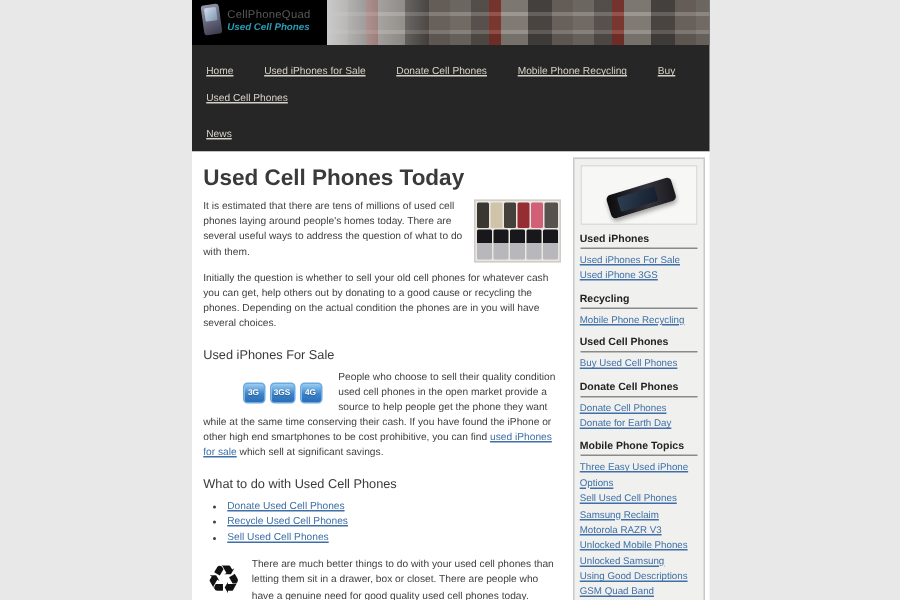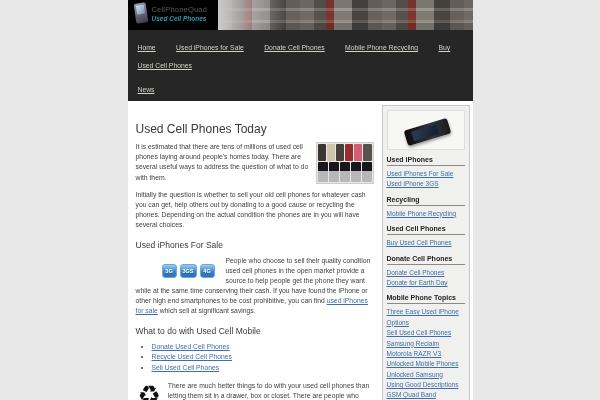--- a/index.html
+++ b/index.html
@@ -40,21 +40,21 @@
   .nav-row:last-child { margin-bottom:0; }
   .nav a {
     font-size:6.8px; color:#d6d1c8; text-decoration:underline;
     margin-right:16px; cursor:pointer;
   }
 
   
   .content { background:#ffffff; display:flex; gap:5px; padding:3px 3px 6px 6px; min-height:342px; align-items:flex-start; }
   .main { flex:1; padding:2px 3px 0 2px; min-width:0; }
 
-  h1.page-title { font-size:12px; font-weight:400; color:#3a3a3a; margin:16px 0 6px; }
+  h1.page-title { font-size:15px; font-weight:700; color:#3a3a3a; margin:4px 0 6px; }
   h2.sec-title  { font-size:8.5px; font-weight:400; color:#3a3a3a; margin:9px 0 6px; clear:both; }
   .main p { font-size:6.8px; line-height:1.5; margin-bottom:7px; }
   a.txt-link { color:#3e6fa8; text-decoration:underline; cursor:pointer; }
 
   
   .article-img { float:right; width:58px; margin:0 0 4px 6px; border:1px solid #d0cdc8; background:#eae6e0; padding:1px; }
   .ai-row { display:flex; gap:1px; }
   .ai-row1 { height:17px; }
   .ai-row2 { height:20px; margin-top:1px; }
   .ai-row1 span { flex:1; border-radius:1px; }
@@ -156,21 +156,21 @@
       <p>It is estimated that there are tens of millions of used cell phones laying around people's homes today. There are several useful ways to address the question of what to do with them.</p>
       <p>Initially the question is whether to sell your old cell phones for whatever cash you can get, help others out by donating to a good cause or recycling the phones. Depending on the actual condition the phones are in you will have several choices.</p>
 
       <h2 class="sec-title">Used iPhones For Sale</h2>
 
       <div class="badges">
         <span class="badge">3G</span><span class="badge">3GS</span><span class="badge">4G</span>
       </div>
       <p><span>People who choose to sell their quality condition used cell phones in the open market provide a source to help people get the phone they want while at the same time conserving their cash. If you have found the iPhone or other high end smartphones to be cost prohibitive, you can find </span><a class="txt-link">used iPhones for sale</a><span> which sell at significant savings.</span></p>
 
-      <h2 class="sec-title">What to do with Used Cell Mobile</h2>
+      <h2 class="sec-title">What to do with Used Cell Phones</h2>
       <ul>
         <li><a class="txt-link">Donate Used Cell Phones</a></li>
         <li><a class="txt-link">Recycle Used Cell Phones</a></li>
         <li><a class="txt-link">Sell Used Cell Phones</a></li>
       </ul>
 
       <span class="recycle">♻</span>
       <p>There are much better things to do with your used cell phones than letting them sit in a drawer, box or closet. There are people who have a genuine need for good quality used cell phones today. Donating your working cell phones, used iPhones, smartphones and other wireless mobile devices can provide outstanding benefits to your community. The phones can be supplied to those who need them as well as a source for helping other worthwhile charitable causes.</p>
 
     </div>

